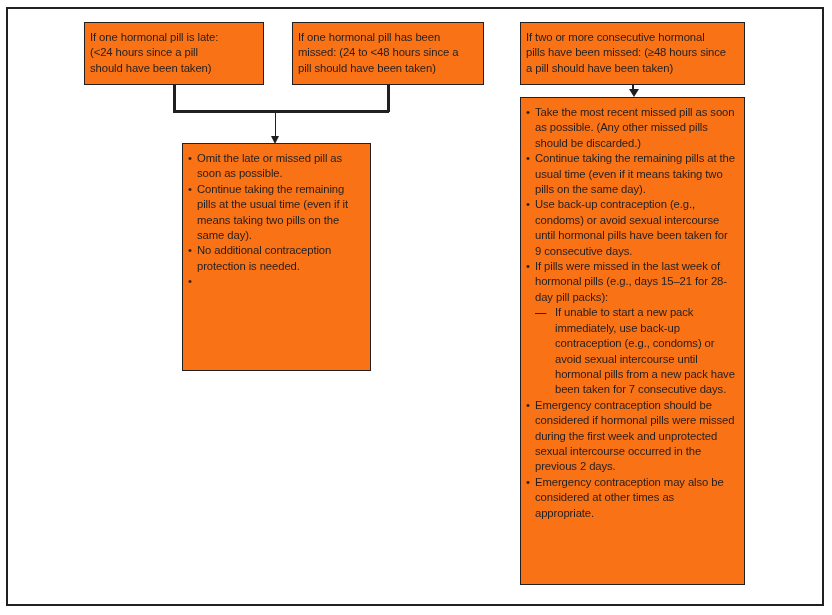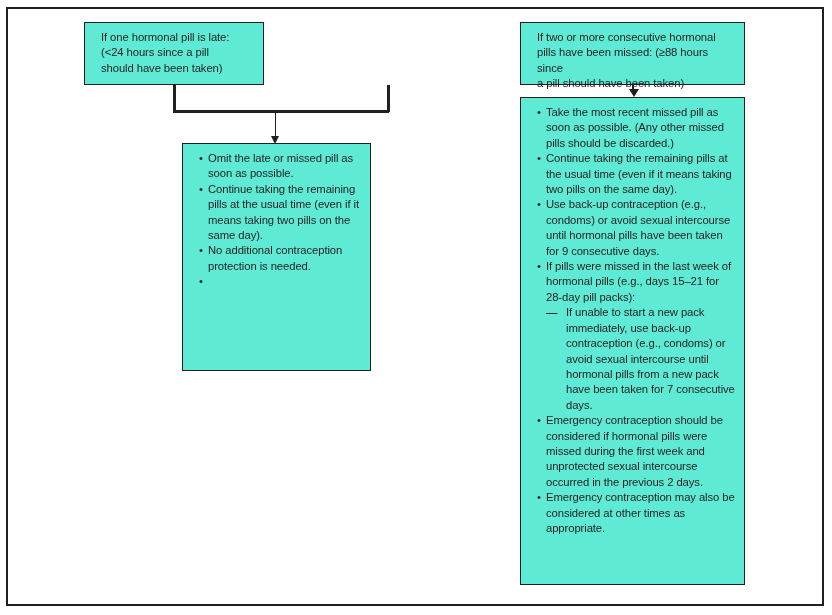--- a/index.html
+++ b/index.html
@@ -24,22 +24,22 @@
     top: 7px;
     width: 818px;
     height: 599px;
     border: 2px solid #231f20;
     box-sizing: border-box;
   }
   .node {
     position: absolute;
     box-sizing: border-box;
     border: 1.5px solid #231f20;
-    background: #5eead4;
-    padding: 7px 8px 7px 16px;
+    background: #f97316;
+    padding: 7px 8px 7px 5px;
   }
   .node-text {
     font-size: 11.3px;
     line-height: 15.4px;
     color: #231f20;
     white-space: pre-line;
     letter-spacing: -0.1px;
   }
   .bullet-list {
     margin: 0;
@@ -104,24 +104,29 @@
 <div id="canvas">
 
   <div class="outer-frame"></div>
 
   <div class="node" id="node-late">
     <div class="node-text">If one hormonal pill is late:
 (&lt;24 hours since a pill
 should have been taken)</div>
   </div>
 
+  <div class="node" id="node-missed1">
+    <div class="node-text">If one hormonal pill has been
+missed: (24 to &lt;48 hours since a
+pill should have been taken)</div>
+  </div>
 
   <div class="node" id="node-missed2">
     <div class="node-text">If two or more consecutive hormonal
-pills have been missed: (≥88 hours since
+pills have been missed: (≥48 hours since
 a pill should have been taken)</div>
   </div>
 
   <div class="conn v-late"></div>
   <div class="conn v-missed1"></div>
   <div class="conn h-join"></div>
   <div class="conn v-drop"></div>
   <div class="arrowhead arrow-left-bottom"></div>
 
   <div class="conn v-right"></div>

